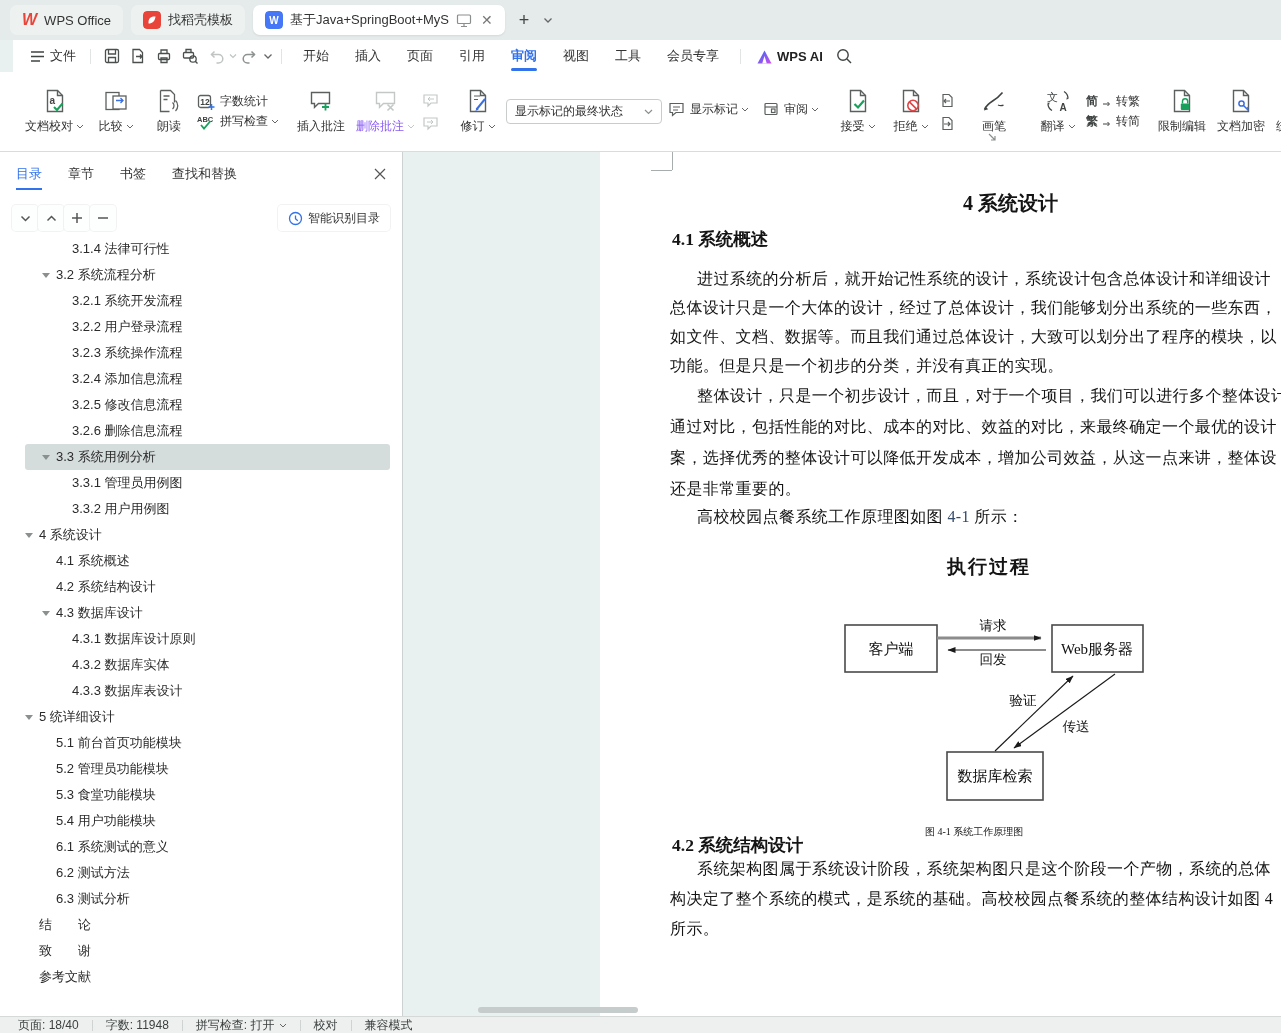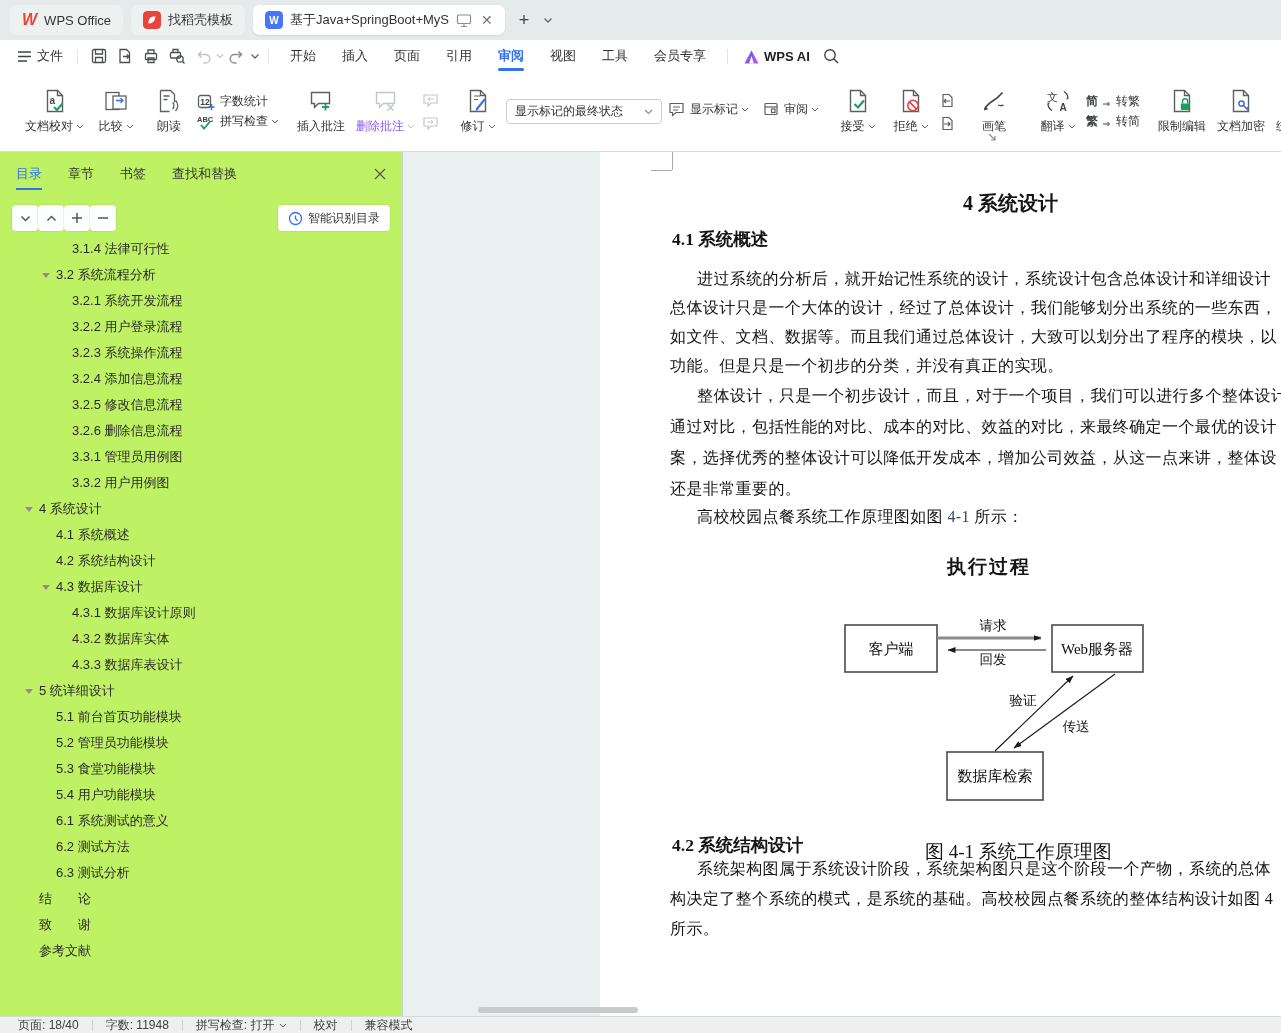--- a/index.html
+++ b/index.html
@@ -13,21 +13,21 @@
   .tab { height:30px; border-radius:7px; display:flex; align-items:center; gap:7px;
          padding:0 12px; font-size:13px; color:#333; background:#edf2f1; }
   .tab.active { background:#fff; box-shadow:0 1px 2px rgba(0,0,0,.08); }
   .tab .close-x { color:#777; font-size:14px; margin-left:2px; cursor:default; }
   .wps-w { font-weight:900; font-style:italic; color:#e8443a; font-size:16px; }
   .badge { width:18px; height:18px; border-radius:4px; display:flex; align-items:center; justify-content:center; }
   .newtab { font-size:18px; color:#444; padding:0 6px; }
   .tab-title { max-width:168px; overflow:hidden; white-space:nowrap; }
 
   
-  .menubar { position:absolute; left:0; top:40px; right:0; height:32px; background:#fff;
+  .menubar { position:absolute; left:13px; top:40px; right:0; height:32px; background:#fff;
              display:flex; align-items:center; padding:0 12px; font-size:13px; color:#333; }
   .file-menu { display:flex; align-items:center; gap:6px; padding:0 6px; }
   .vdiv { width:1px; height:15px; background:#e0e4e3; margin:0 8px; }
   .mico { display:flex; align-items:center; justify-content:center; width:26px; height:24px; border-radius:3px; }
   .menu-item { padding:0 13px; height:32px; line-height:32px; position:relative; }
   .menu-item.active { color:#3272eb; font-weight:bold; }
   .menu-item.active::after { content:""; position:absolute; left:13px; right:13px; bottom:1px;
                              height:3px; border-radius:2px; background:#3272eb; }
   .wps-ai { display:flex; align-items:flex-end; gap:5px; font-weight:bold; color:#222; padding:0 8px; }
 
@@ -44,21 +44,21 @@
   .navstack { display:flex; flex-direction:column; justify-content:center; gap:8px; }
   .disabled, .disabled .lbl { color:#8b5cf6; }
   .markup-col { display:flex; flex-direction:row; justify-content:center; gap:6px; }
   .markup-dd { width:156px; height:25px; border:1px solid #c8cdcc; border-radius:4px; background:#fff;
                display:flex; align-items:center; justify-content:space-between; padding:0 8px; font-size:12px; color:#333; }
   .markup-row { display:flex; gap:14px; }
   .expander { position:absolute; left:987px; top:60px; }
   .cchar { font-size:12px; color:#3f4443; font-weight:bold; }
 
   
-  .sidebar { position:absolute; left:0; top:152px; width:403px; bottom:17px; background:#bef264;
+  .sidebar { position:absolute; left:0; top:152px; width:403px; bottom:17px; background:#ffffff;
              border-right:1px solid #ccd2d1; }
   .side-tabs { display:flex; align-items:center; height:44px; padding:0 16px; gap:26px; font-size:13px; color:#333; }
   .side-tab.active { color:#3272eb; border-bottom:2px solid #3272eb; padding-bottom:5px; margin-bottom:-7px; }
   .side-close { margin-left:auto; }
   .side-tools { display:flex; align-items:center; padding:6px 12px 0 12px; height:38px; }
   .stool { width:26px; height:26px; background:#fdfefe; border-radius:4px; display:flex; align-items:center;
            justify-content:center; box-shadow:0 0 0 1px rgba(0,0,0,.05); }
   .smart-btn { margin-left:auto; height:26px; background:#fff; border-radius:4px; display:flex; align-items:center;
                gap:5px; padding:0 10px; font-size:12px; color:#333; box-shadow:0 0 0 1px rgba(0,0,0,.05); }
   .toc { position:absolute; left:0; right:1px; top:84px; bottom:0; overflow:hidden; }
@@ -82,21 +82,21 @@
   .para { position:absolute; left:70px; font-size:16px; letter-spacing:.4px; }
   .doc-line { white-space:nowrap; }
   .para-indent .doc-line:first-of-type { padding-left:27px; }
   .p1 { top:112px; line-height:29px; }
   .p2 { top:228px; line-height:31px; }
   .p3 { top:350px; line-height:29px; padding-left:27px; white-space:nowrap; }
   .p4 { top:702px; line-height:30px; }
   .ref { color:#344a67; }
   .diag-title { position:absolute; left:347px; top:402px; font-size:19px; font-weight:bold; letter-spacing:2px; }
   .diagram-svg { position:absolute; left:200px; top:460px; }
-  .fig-caption { position:absolute; left:325px; top:687px; font-size:19px; }
+  .fig-caption { position:absolute; left:325px; top:673px; font-size:10px; }
 
   
   .statusbar { position:absolute; left:0; bottom:0; right:0; height:17px; background:#eef0ef;
                border-top:1px solid #d5d9d8; display:flex; align-items:center; gap:13px;
                padding-left:18px; font-size:12px; color:#3c4140; }
   .sdiv { width:1px; height:11px; background:#cfd4d3; }
   .sitem { display:flex; align-items:center; gap:4px; white-space:nowrap; }
   .hthumb { position:absolute; left:478px; top:1007px; width:160px; height:6px; border-radius:3px; background:#c6cccb; }
 </style>
 </head>
@@ -578,20 +578,24 @@
         <div class="toc-row lv3">
 
           <span class="toc-label">3.2.5 修改信息流程</span>
         </div>
 
         <div class="toc-row lv3">
 
           <span class="toc-label">3.2.6 删除信息流程</span>
         </div>
 
+        <div class="toc-row lv2 has-arrow selected">
+          <span class="toc-arrow"></span>
+          <span class="toc-label">3.3 系统用例分析</span>
+        </div>
 
         <div class="toc-row lv3">
 
           <span class="toc-label">3.3.1 管理员用例图</span>
         </div>
 
         <div class="toc-row lv3">
 
           <span class="toc-label">3.3.2 用户用例图</span>
         </div>

